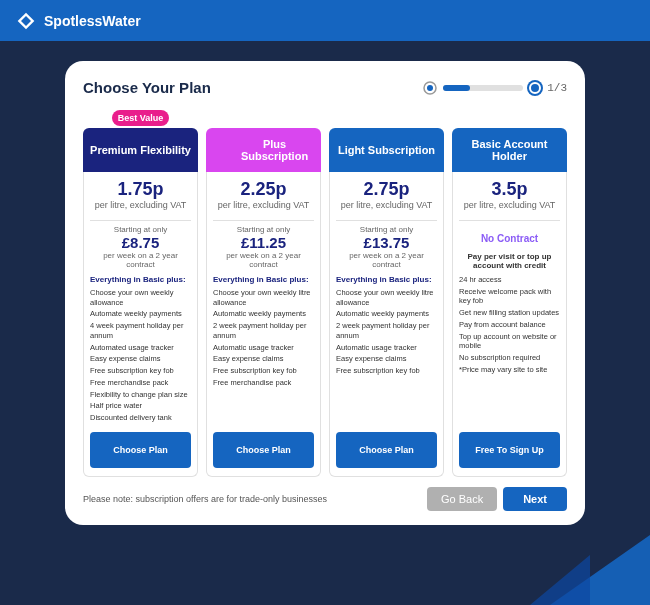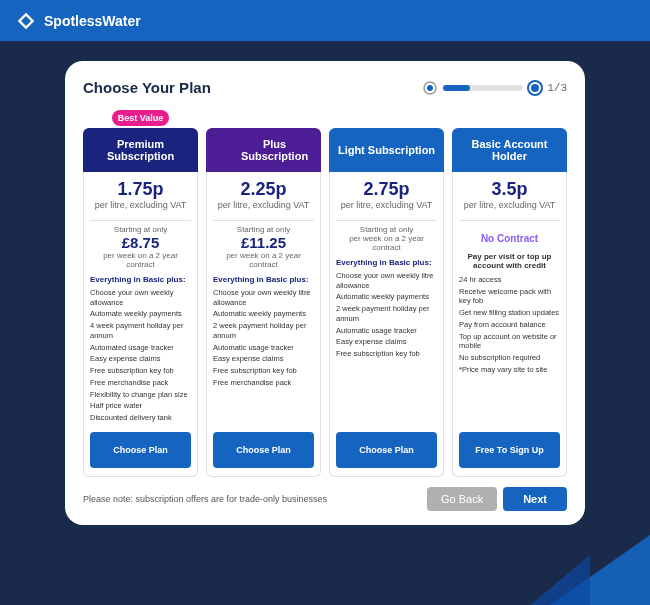--- a/index.html
+++ b/index.html
@@ -128,21 +128,21 @@
       text-align: center;
       color: white;
       font-weight: bold;
       font-size: 11px;
       min-height: 44px;
       display: flex;
       align-items: center;
       justify-content: center;
     }
     .plan-header.premium { background: #1a237e; }
-    .plan-header.plus { background: #4c1d95; padding-left: 28px; }
+    .plan-header.plus { background: #d946ef; padding-left: 28px; }
     .plan-header.light { background: #1565c0; }
     .plan-header.basic { background: #1565c0; }
 
     
     .badge-spacer {
       height: 18px;
     }
 
     .plan-body {
       border: 1px solid #e0e0e0;
@@ -305,21 +305,21 @@
         <div class="step-dot"></div>
         <span class="step-text">1/3</span>
       </div>
     </div>
 
     <div class="plans-grid">
 
       <div class="plan-col">
         <div class="best-value-badge">Best Value</div>
         <div class="plan-header premium">
-          <span>Premium Subscription</span>
+          <span>Premium Flexibility</span>
         </div>
         <div class="plan-body">
           <div class="plan-price-main">1.75p</div>
           <div class="plan-price-unit">per litre, excluding VAT</div>
           <hr class="plan-divider">
           <div class="plan-starting">Starting at only</div>
           <div class="plan-contract-price">£8.75</div>
           <div class="plan-contract-text">per week on a 2 year contract</div>
           <div class="plan-features-title">Everything in Basic plus:</div>
           <ul class="plan-features">
@@ -367,20 +367,21 @@
       <div class="plan-col">
         <div class="badge-spacer"></div>
         <div class="plan-header light">
           <span>Light Subscription</span>
         </div>
         <div class="plan-body">
           <div class="plan-price-main">2.75p</div>
           <div class="plan-price-unit">per litre, excluding VAT</div>
           <hr class="plan-divider">
           <div class="plan-starting">Starting at only</div>
+          <div class="plan-contract-price">£13.75</div>
           <div class="plan-contract-text">per week on a 2 year contract</div>
           <div class="plan-features-title">Everything in Basic plus:</div>
           <ul class="plan-features">
             <li>Choose your own weekly litre allowance</li>
             <li>Automatic weekly payments</li>
             <li>2 week payment holiday per annum</li>
             <li>Automatic usage tracker</li>
             <li>Easy expense claims</li>
             <li>Free subscription key fob</li>
           </ul>

